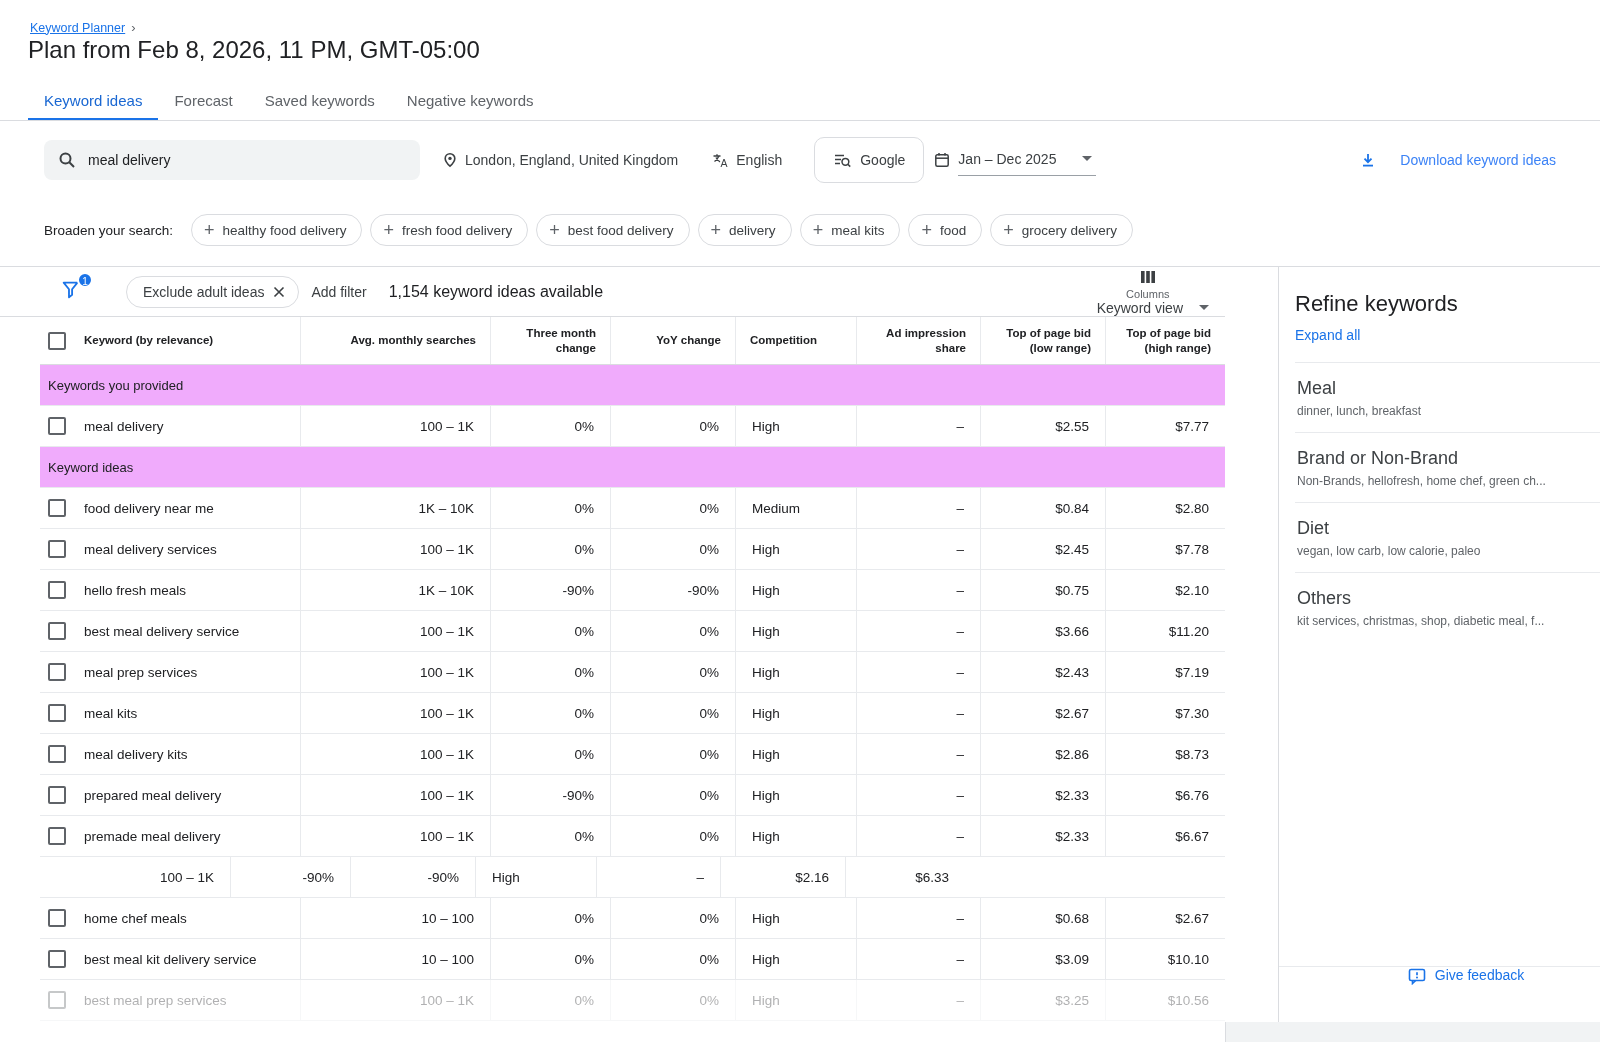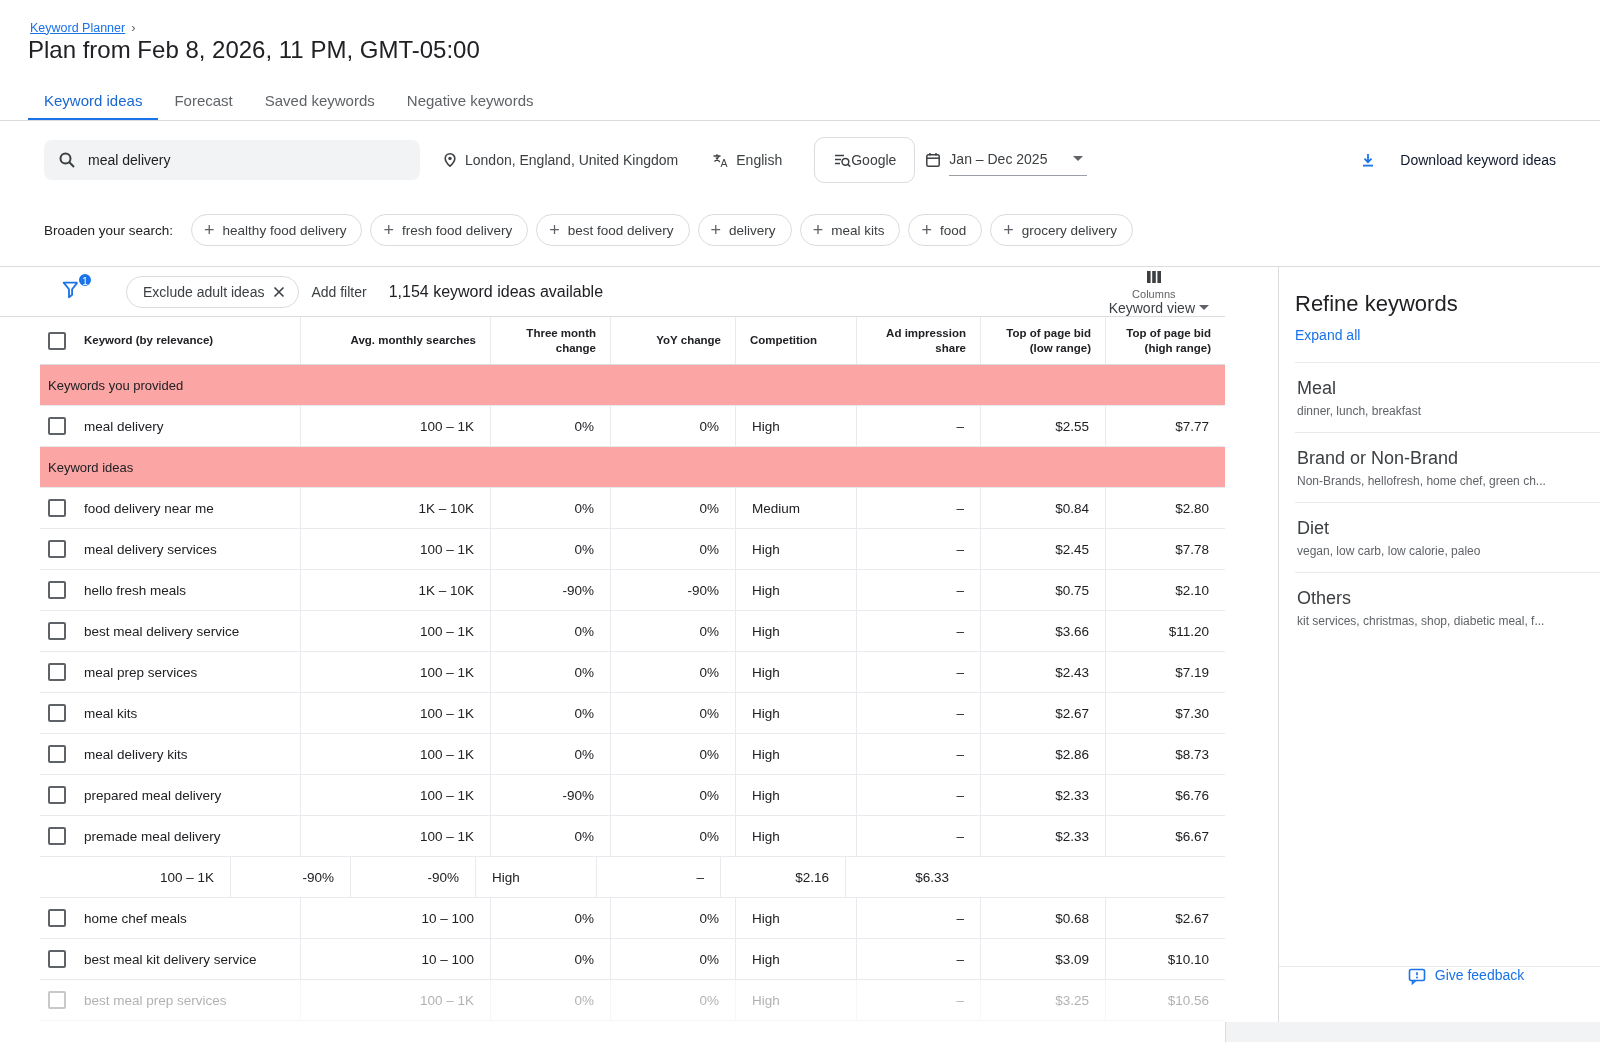--- a/index.html
+++ b/index.html
@@ -19,59 +19,59 @@
 
   
   .toolbar { position:absolute; top:136px; left:44px; right:44px; height:48px; display:flex; align-items:center; }
   .search-box { width:376px; height:40px; background:#f1f3f4; border-radius:8px; display:flex; align-items:center; padding:0 14px; }
   .search-box svg { flex:none; margin-right:12px; }
   .search-box input { border:none; background:transparent; outline:none; font-family:inherit; font-size:14px; color:#202124; width:300px; }
   .tb-item { display:flex; align-items:center; font-size:14px; color:#3c4043; cursor:pointer; }
   .tb-item svg { margin-right:7px; }
   .loc { margin-left:22px; }
   .lang { margin-left:34px; }
-  .network-box { margin-left:32px; height:46px; border:1px solid #dadce0; border-radius:10px; padding:0 18px; display:flex; align-items:center; font-size:14px; color:#3c4043; cursor:pointer; }
+  .network-box { margin-left:32px; height:46px; border:1px solid #dadce0; border-radius:10px; padding:0 18px; display:flex; align-items:center; gap:9px; font-size:14px; color:#3c4043; cursor:pointer; }
   .date-sel { margin-left:10px; display:flex; align-items:center; cursor:pointer; }
   .date-sel svg { margin-right:8px; }
   .date-inner { display:flex; align-items:center; gap:26px; border-bottom:1px solid #9aa0a6; padding:6px 4px 8px 0; font-size:14px; color:#3c4043; }
   .caret { width:0; height:0; border-left:5px solid transparent; border-right:5px solid transparent; border-top:5px solid #5f6368; }
-  .download { margin-left:auto; display:flex; align-items:flex-start; gap:24px; color:#0f172a; font-size:14px; font-weight:500; cursor:pointer; }
+  .download { margin-left:auto; display:flex; align-items:flex-start; gap:24px; color:#3b82f6; font-size:14px; font-weight:500; cursor:pointer; }
 
   
   .broaden { position:absolute; top:212px; left:44px; height:36px; display:flex; align-items:center; }
   .broaden-label { font-size:13.5px; color:#202124; margin-right:10px; }
   .chip { height:32px; border:1px solid #dadce0; border-radius:16px; padding:0 15px 0 12px; display:flex; align-items:center; gap:8px; font-size:13.5px; color:#3c4043; margin-left:8px; cursor:pointer; background:#fff; }
   .chip .plus { color:#5f6368; font-size:18px; font-weight:400; line-height:1; }
 
   .main-divider { position:absolute; top:266px; left:0; width:1600px; height:1px; background:#dadce0; }
 
   
   .filter-row { position:absolute; top:267px; left:0; width:1225px; height:50px; display:flex; align-items:center; padding-left:60px; border-bottom:1px solid #dadce0; background:#fff; }
   .funnel-wrap { position:relative; width:24px; height:26px; cursor:pointer; }
   .funnel-badge { position:absolute; top:-7px; right:-9px; width:16px; height:16px; border-radius:50%; background:#1a73e8; color:#fff; font-size:10px; line-height:16px; text-align:center; border:2px solid #fff; }
   .chip-exclude { margin-left:42px; height:32px; border:1px solid #dadce0; border-radius:16px; padding:0 12px 0 16px; display:flex; align-items:center; gap:8px; font-size:14px; color:#3c4043; cursor:pointer; }
   .add-filter { margin-left:12px; font-size:14px; color:#3c4043; cursor:pointer; }
   .ideas-count { margin-left:22px; font-size:16px; color:#202124; }
   .filter-right { margin-left:auto; display:flex; align-items:center;flex-direction:column; }
   .columns-btn { display:flex; flex-direction:column; align-items:center; margin-right:26px; cursor:pointer; }
   .columns-label { font-size:11px; color:#5f6368; margin-top:2px; }
-  .keyword-view { display:flex; align-items:center; gap:4px; font-size:14px; color:#3c4043; margin-right:16px; cursor:pointer; }
+  .keyword-view { display:flex; align-items:center; gap:16px; font-size:14px; color:#3c4043; margin-right:16px; cursor:pointer; }
 
   
   .table { position:absolute; top:317px; left:40px; width:1185px; height:725px; overflow:hidden; }
   .thead { display:flex; height:48px; border-bottom:1px solid #dadce0; }
   .th { display:flex; align-items:center; padding:0 14px; font-size:11.5px; font-weight:bold; color:#202124; line-height:15px; }
   .al-r { justify-content:flex-end; text-align:right; }
   .al-l { justify-content:flex-start; text-align:left; }
   .th + .th, .td + .td { border-left:1px solid #e8eaed; }
   .w0{width:260px;} .w1{width:190px;} .w2{width:120px;} .w3{width:125px;}
   .w4{width:121px;} .w5{width:124px;} .w6{width:125px;} .w7{width:120px;}
   .th.w0 { padding-left:8px; }
   .checkbox { flex:none; width:18px; height:18px; border:2px solid #5f6368; border-radius:2px; margin-right:18px; cursor:pointer; background:#fff; }
-  .section-row { height:41px; background:#fca5a5; display:flex; align-items:center; padding-left:8px; font-size:13px; color:#202124; border-bottom:1px solid #e8eaed; }
+  .section-row { height:41px; background:#f0abfc; display:flex; align-items:center; padding-left:8px; font-size:13px; color:#202124; border-bottom:1px solid #e8eaed; }
   .tr { display:flex; height:41px; border-bottom:1px solid #e8eaed; background:#fff; }
   .td { display:flex; align-items:center; padding:0 16px; font-size:13.5px; color:#202124; }
   .td.w0 { padding-left:8px; }
   .tr.cut { opacity:.35; }
 
   
   .panel { position:absolute; top:267px; left:1278px; width:375px; height:755px; background:#fff; border-left:1px solid #dadce0; padding:24px 16px 0 16px; }
   .panel-head { display:flex; align-items:flex-start; justify-content:space-between; }
   .panel-title { font-size:22px; color:#202124; font-weight:400; }
   .panel-close { cursor:pointer; margin-top:2px; }

